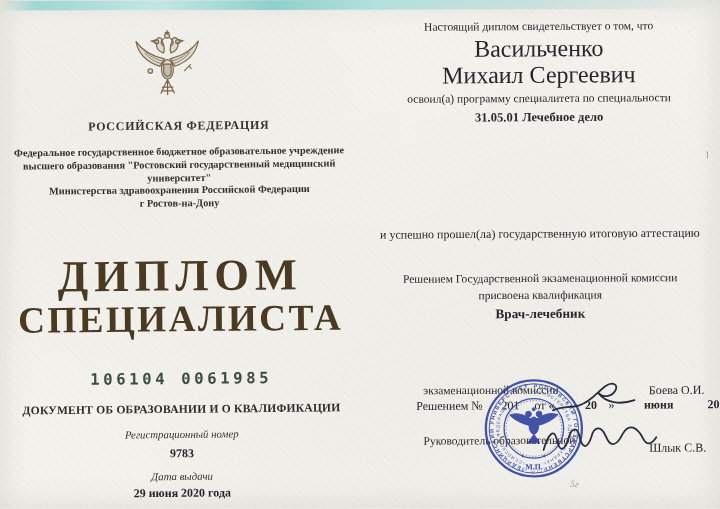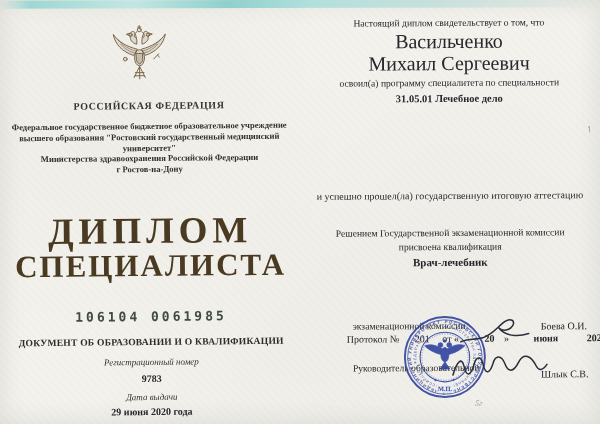--- a/index.html
+++ b/index.html
@@ -123,21 +123,21 @@
     <div class="abs rctr surname">Васильченко</div>
     <div class="abs rctr namepat">Михаил Сергеевич</div>
     <div class="abs rctr program">освоил(а) программу специалитета по специальности</div>
     <div class="abs rctr specialty">31.05.01 Лечебное дело</div>
     <div class="abs rctr attest">и успешно прошел(ла) государственную итоговую аттестацию</div>
     <div class="abs rctr comm1">Решением Государственной экзаменационной комиссии</div>
     <div class="abs rctr comm2">присвоена квалификация</div>
     <div class="abs rctr qual">Врач-лечебник</div>
 
     <div class="abs protocol">
-      <span>Протокол №</span>
+      <span>Решением №</span>
       <span class="p-num">201</span>
       <span class="p-ot">от «</span>
       <span class="p-day">20</span>
       <span class="p-q">»</span>
       <span class="p-month">июня</span>
       <span class="p-year">2020</span>
       
     </div>
 
     <div class="abs roles roles1">

